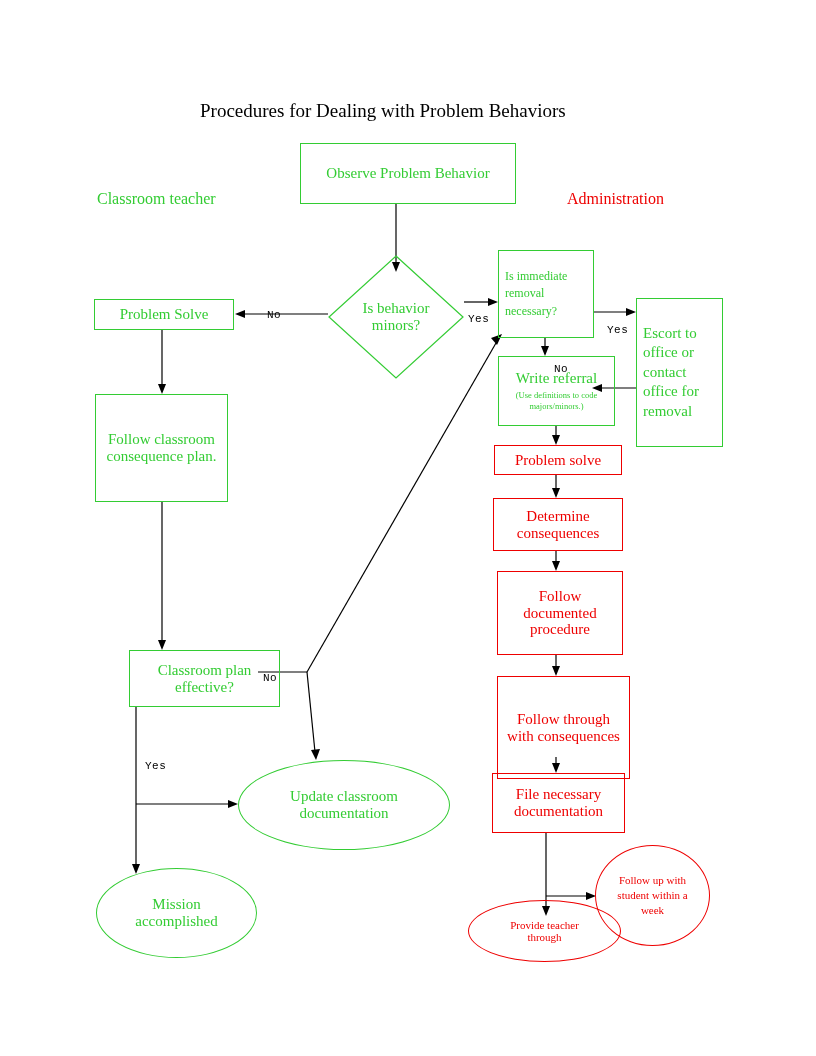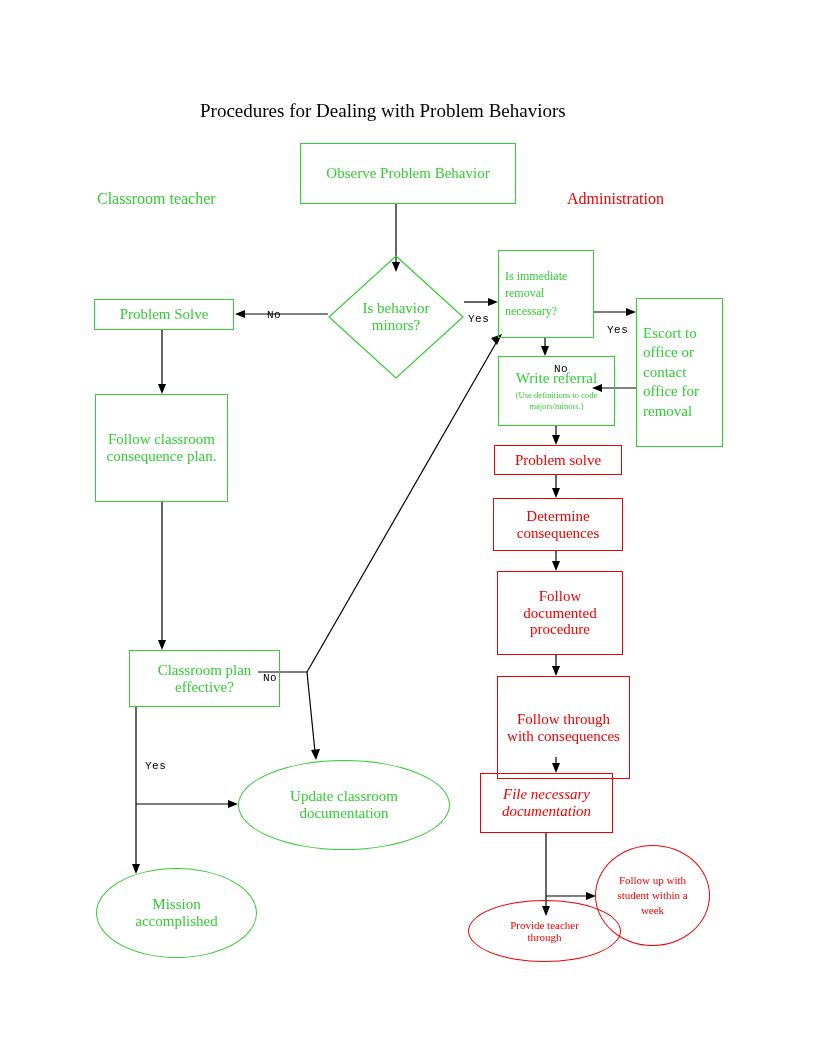--- a/index.html
+++ b/index.html
@@ -196,21 +196,21 @@
 </div>
 
 <div class="node box red" style="left:494px; top:445px; width:128px; height:30px; font-size:15px;">Problem solve</div>
 
 <div class="node box red" style="left:493px; top:498px; width:130px; height:53px; font-size:15px; padding:12px 4px;">Determine consequences</div>
 
 <div class="node box red" style="left:497px; top:571px; width:126px; height:84px; font-size:15px; padding:0 18px;">Follow documented procedure</div>
 
 <div class="node box red" style="left:497px; top:676px; width:133px; height:103px; font-size:15px; padding:0 4px;">Follow through with consequences</div>
 
-<div class="node box red" style="left:480px; top:773px; width:133px; height:60px; font-size:15px; padding:0 4px;font-style:italic;">File necessary documentation</div>
+<div class="node box red" style="left:492px; top:773px; width:133px; height:60px; font-size:15px; padding:0 4px;">File necessary documentation</div>
 
 <div class="node ellipse red" style="left:468px; top:900px; width:153px; height:62px; font-size:11px; padding:0 24px;">Provide teacher through</div>
 
 <div class="node ellipse red" style="left:595px; top:845px; width:115px; height:101px; font-size:11px; line-height:1.35; padding:0 14px;">Follow up with student within a week</div>
 
 <div class="edgelabel" style="left:267px; top:285px;">No</div>
 <div class="edgelabel" style="left:468px; top:289px;">Yes</div>
 <div class="edgelabel" style="left:607px; top:300px;">Yes</div>
 <div class="edgelabel" style="left:554px; top:339px;">No</div>
 <div class="edgelabel" style="left:263px; top:648px;">No</div>

